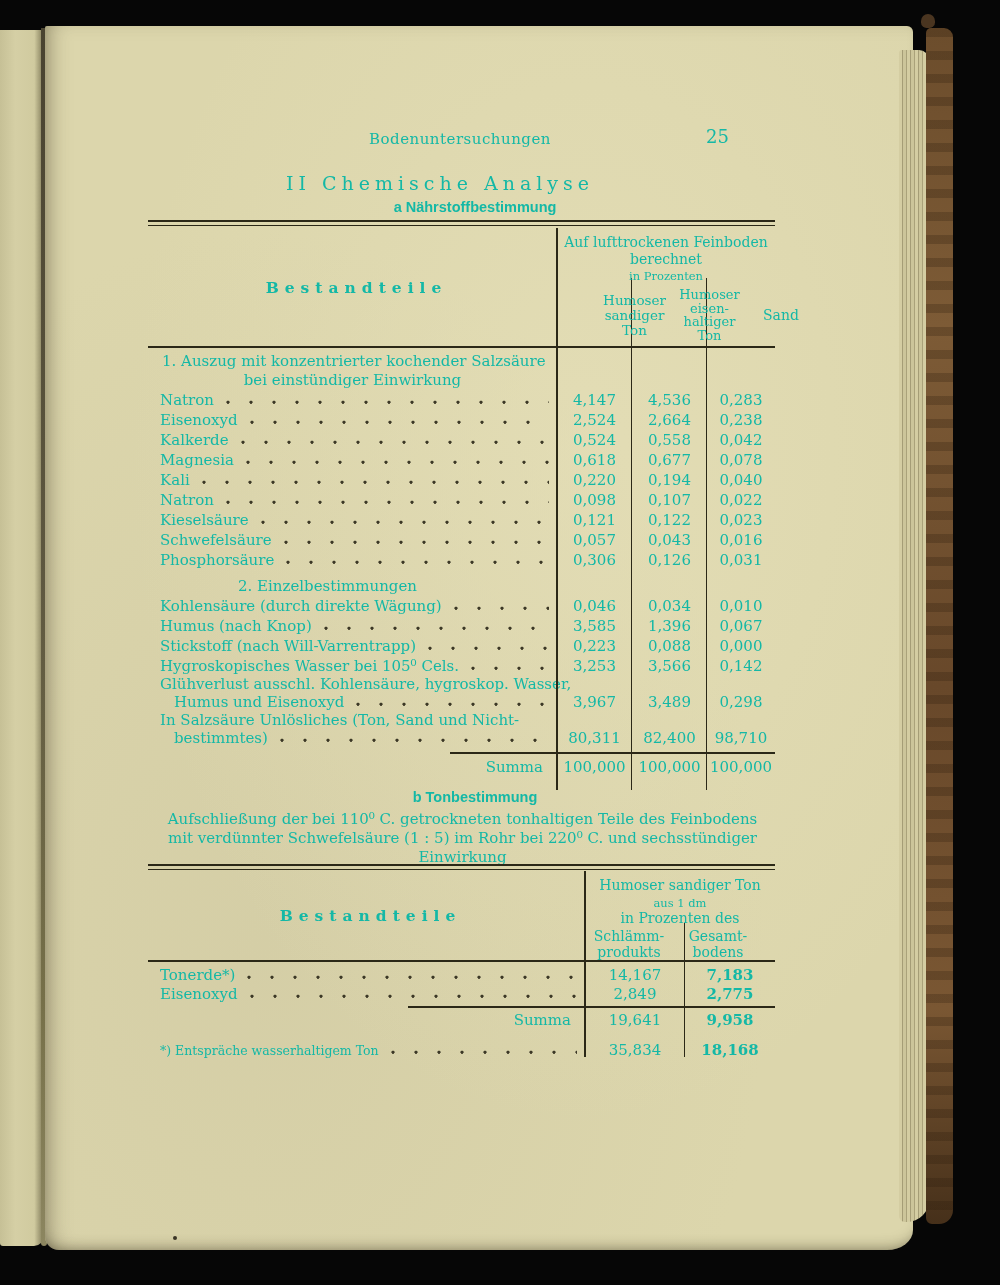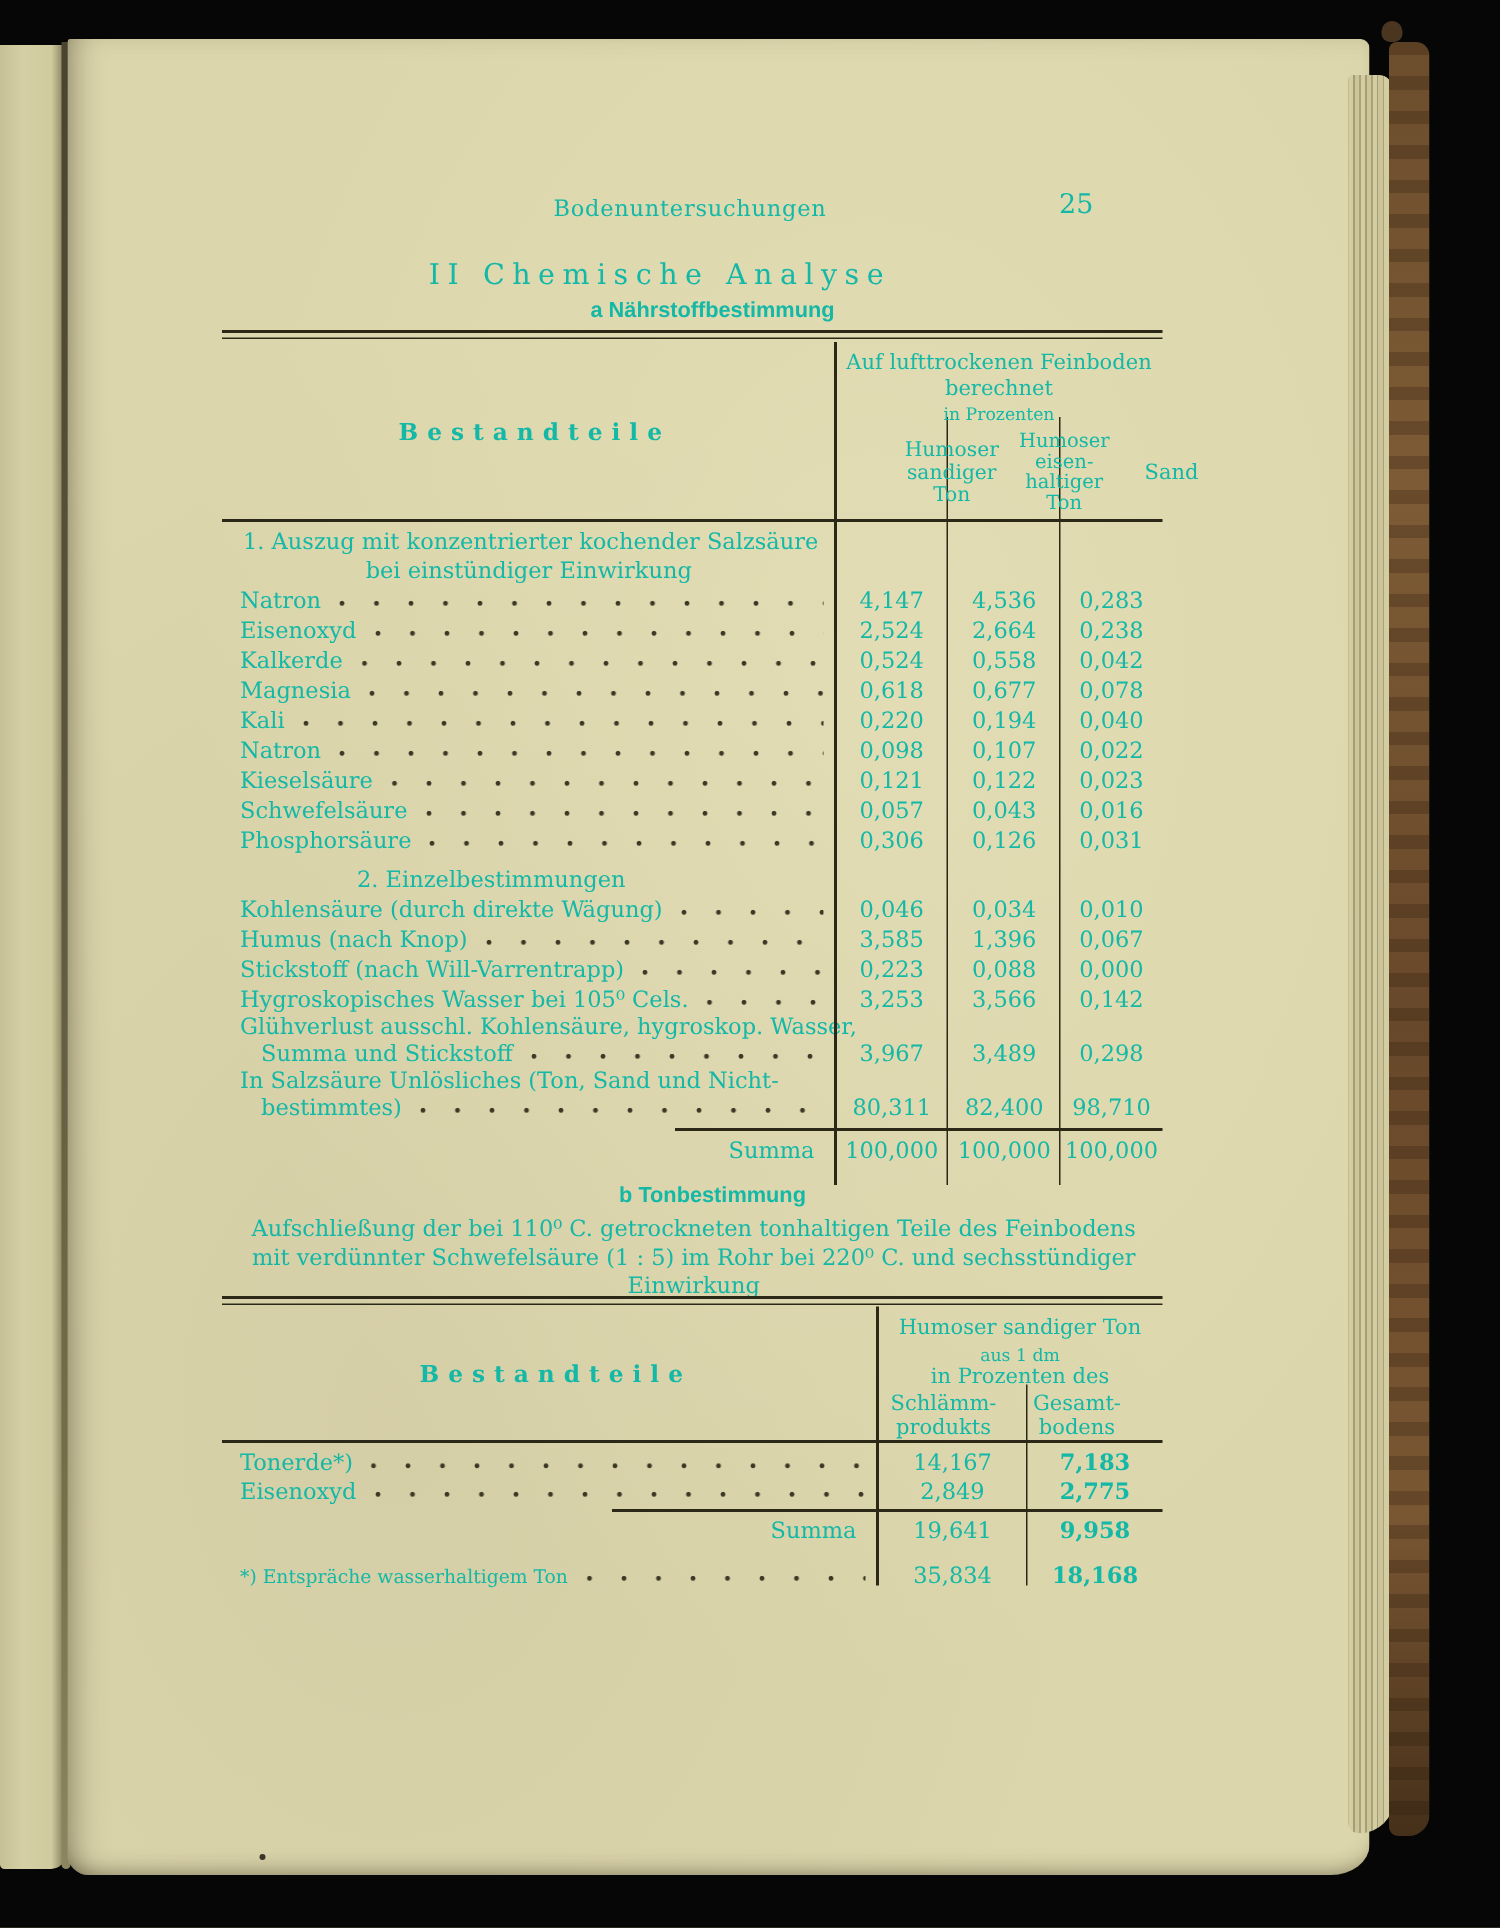--- a/index.html
+++ b/index.html
@@ -328,21 +328,21 @@
             </div>
             <div class="cell-val v1">3,253</div>
             <div class="cell-val v2">3,566</div>
             <div class="cell-val v3">0,142</div>
           </div>
 
           <div class="t-row">
             <div class="cell-label">
               <div class="pre-line">Glühverlust ausschl. Kohlensäure, hygroskop. Wasser,</div>
               <div class="lead-line">
-                <span class="lbl">Summa und Stickstoff</span>
+                <span class="lbl">Humus und Eisenoxyd</span>
                 <span class="leader"></span>
               </div>
             </div>
             <div class="cell-val v1">3,967</div>
             <div class="cell-val v2">3,489</div>
             <div class="cell-val v3">0,298</div>
           </div>
 
           <div class="t-row">
             <div class="cell-label">

